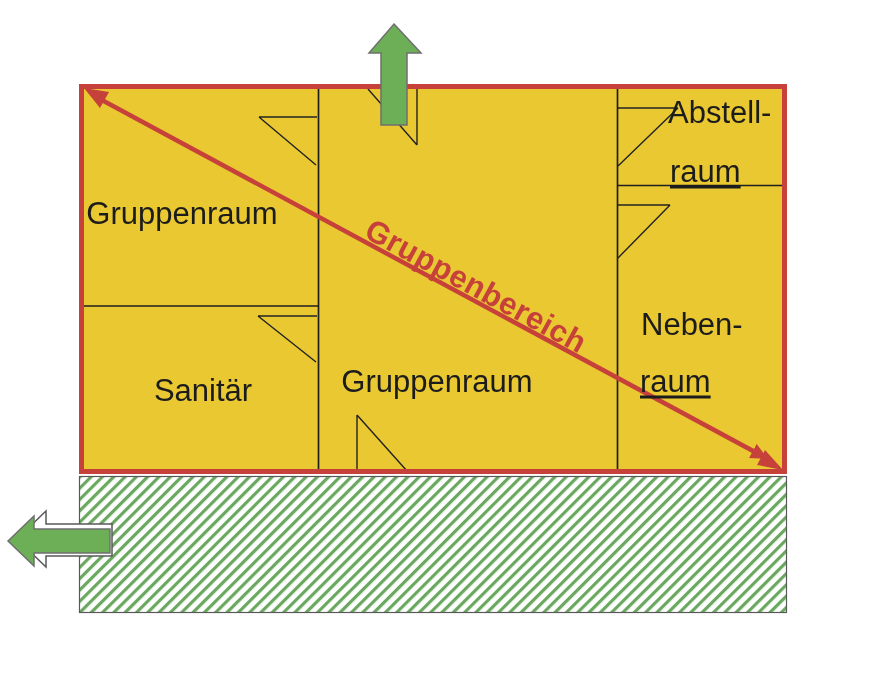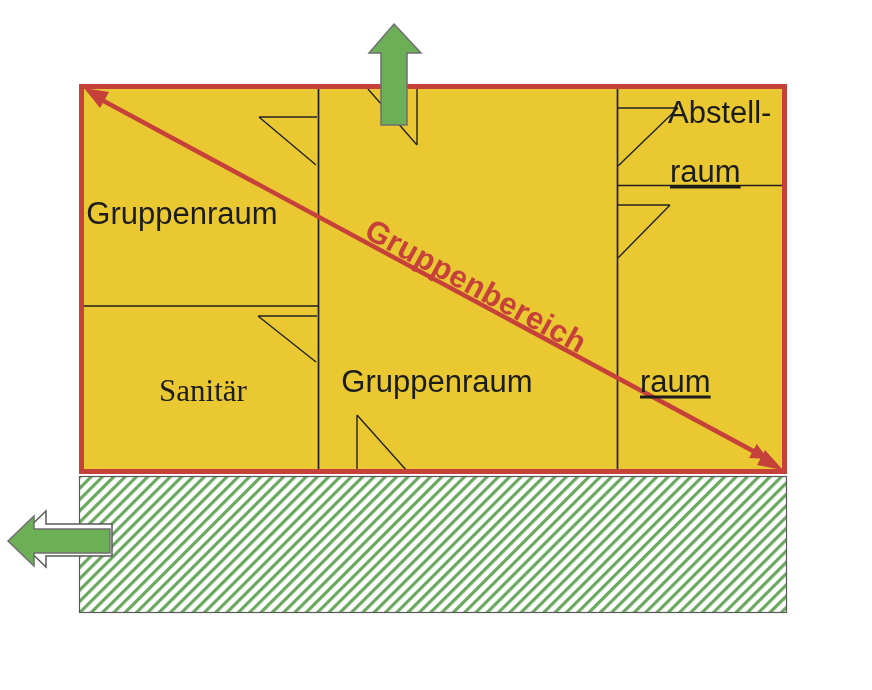--- a/index.html
+++ b/index.html
@@ -30,21 +30,21 @@
   }
   #gruppenbereich-label{
     color:#c6413a;
     font-weight:bold;
     font-size:31px;
     letter-spacing:0.5px;
     transform:translate(-50%,-50%) rotate(28.5deg);
   }
   
   #schlafraum-label   {left:182px;top:213px;}
-  #sanitaer-label     {left:203px;top:390px;font-family:Liberation Serif, serif;}
+  #sanitaer-label     {left:203px;top:390px;}
   #gruppenraum-label  {left:437px;top:381px;}
   #spielflur-label    {left:360px;top:550px;}
   #abstell-line1      {left:668px;top:112px;}
   #abstell-line2      {left:670px;top:171px;}
   #neben-line1        {left:641px;top:324px;}
   #neben-line2        {left:640px;top:381px;}
   #gruppenbereich-label{left:476px;top:286px;}
 </style>
 </head>
 <body>
@@ -96,17 +96,18 @@
 
   <div class="label" id="schlafraum-label">Gruppenraum</div>
 
   <div class="label" id="sanitaer-label">Sanitär</div>
 
   <div class="label left-align" id="abstell-line1">Abstell-</div>
 
   <div class="label" id="gruppenraum-label">Gruppenraum</div>
   <div class="label left-align squiggle" id="abstell-line2">raum</div>
 
+  <div class="label left-align" id="neben-line1">Neben-</div>
   <div class="label left-align squiggle" id="neben-line2">raum</div>
 
 
   <div class="label" id="gruppenbereich-label">Gruppenbereich</div>
 </div>
 
 </body></html>

